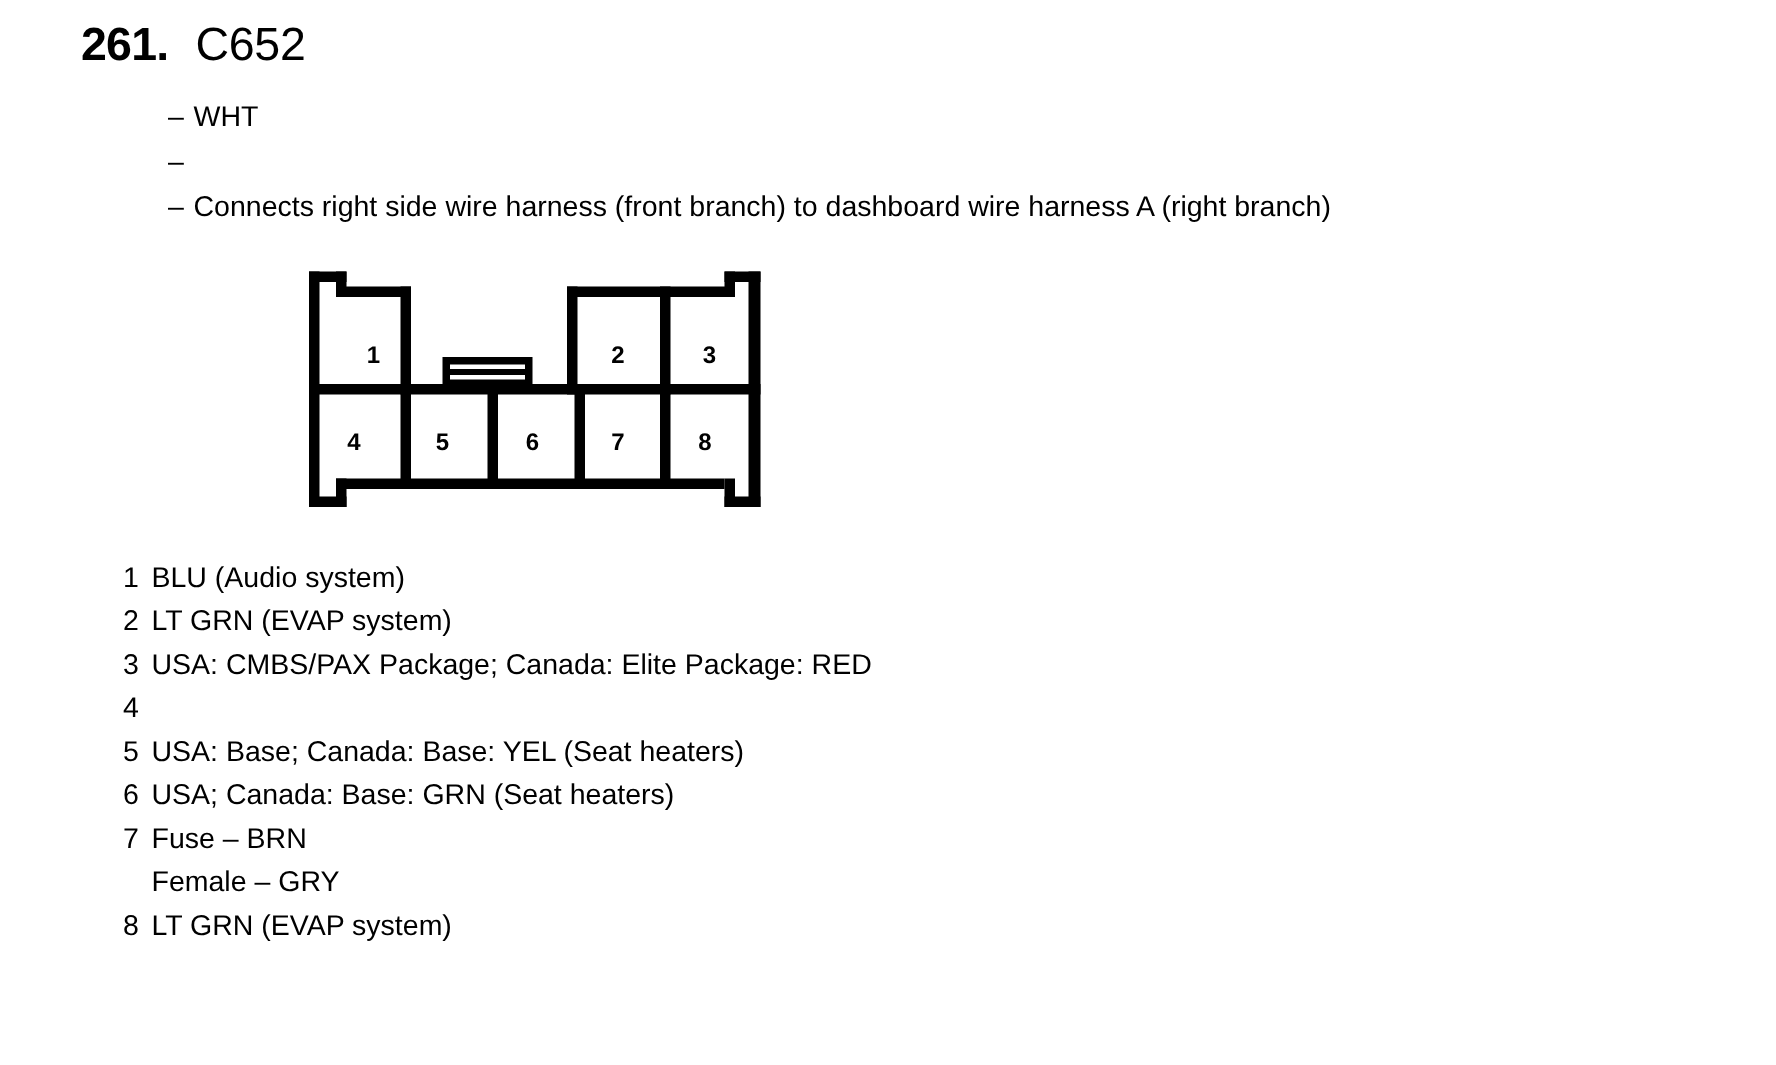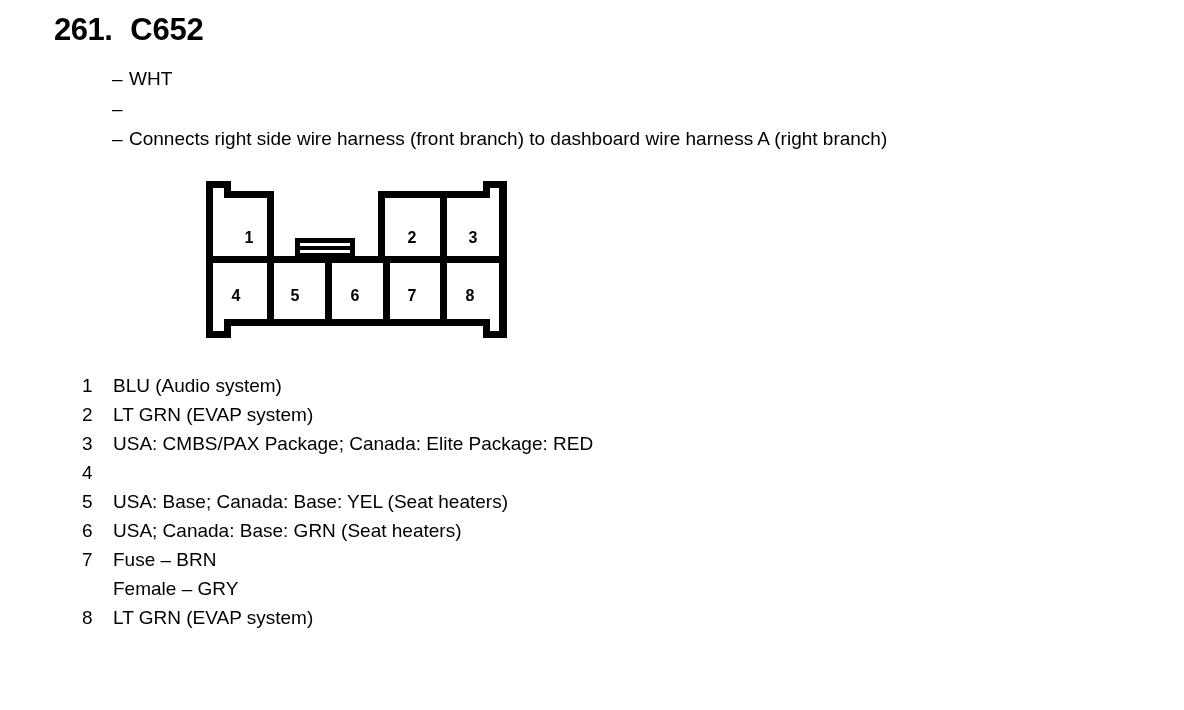--- a/index.html
+++ b/index.html
@@ -26,21 +26,21 @@
     align-items: baseline;
     margin-left: 36px;
   }
   #header .num {
     font-size: 31px;
     font-weight: bold;
     letter-spacing: -0.5px;
   }
   #header .code {
     font-size: 31px;
-    font-weight: bold;
+    font-weight: normal;
     margin-left: 18px;
     letter-spacing: -0.2px;
   }
 
   
   #desc {
     position: absolute;
     left: 112px;
     top: 64px;
     font-size: 19px;
@@ -87,21 +87,20 @@
     align-items: flex-start;
   }
   #pinlist .pin-no {
     width: 19px;
     flex: 0 0 19px;
     line-height: 29px;
   }
   #pinlist .pin-text {
     line-height: 29px;
     white-space: nowrap;
-    margin-left: 12px;
   }
   #pinlist .pin-text .sub {
     display: block;
   }
 </style>
 </head>
 <body>
 
 <div id="header">
   <span class="num">261.</span>

